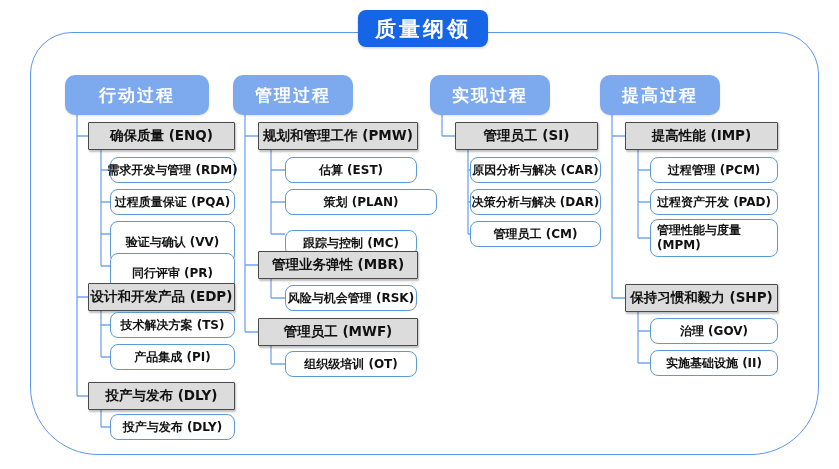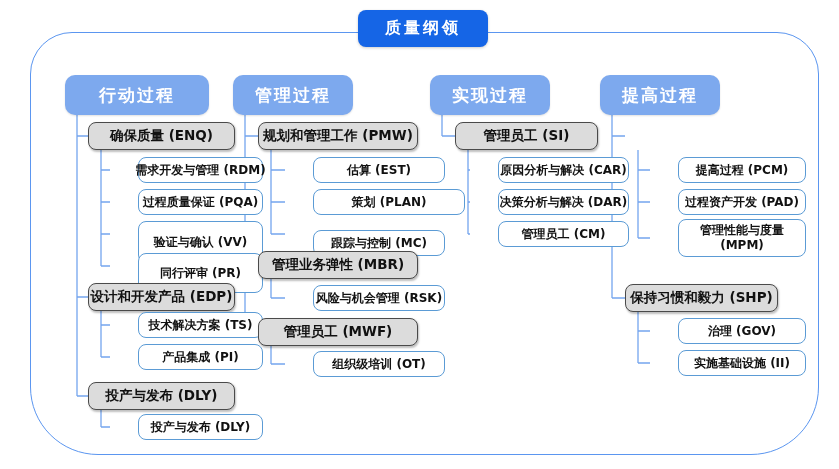--- a/index.html
+++ b/index.html
@@ -5,25 +5,25 @@
   html,body{margin:0;padding:0;background:#fff;}
   body{font-family:"DejaVu Sans","Liberation Sans",sans-serif;}
   .canvas{position:relative;width:839px;height:469px;background:#fff;overflow:hidden;}
   .frame{position:absolute;left:30px;top:32px;width:789px;height:423px;box-sizing:border-box;
          border:1.6px solid #5b96f0;border-radius:42px 42px 68px 68px;z-index:0;}
   .connectors{position:absolute;left:0;top:0;z-index:1;}
   .node{position:absolute;display:flex;align-items:center;justify-content:center;
         font-weight:bold;color:#111;box-sizing:border-box;white-space:nowrap;z-index:2;}
   .hdr{background:#7da9ee;border-radius:10px;color:#fff;font-size:17px;letter-spacing:2px;
        box-shadow:0 1px 2px rgba(0,0,0,0.12);}
-  .gray{background:#dcdcdc;border:1.6px solid #4a4a4a;border-radius:8px;font-size:13.5px;
+  .gray{background:#dcdcdc;border:1.6px solid #4a4a4a;border-radius:1px;font-size:13.5px;
         box-shadow:1px 1.5px 2px rgba(0,0,0,0.25);}
-  .leaf{background:#fff;border:1.4px solid #5b9bd5;border-radius:8px;font-size:12px;margin-left:28px;}
-  .wrap{white-space:normal;text-align:center;line-height:1.25;padding:0 6px;}
-  .title{position:absolute;background:#1565e6;border-radius:8px;color:#fff;font-size:16px;
+  .leaf{background:#fff;border:1.4px solid #5b9bd5;border-radius:8px;font-size:12px;}
+  .wrap{white-space:normal;text-align:left;line-height:1.25;padding:0 6px;}
+  .title{position:absolute;background:#1565e6;border-radius:8px;color:#fff;font-size:21px;
          letter-spacing:3px;z-index:3;display:flex;align-items:center;justify-content:center;
          font-weight:bold;box-shadow:0 1px 3px rgba(0,0,0,0.2);}
 </style>
 </head>
 <body>
 
 <div class="canvas">
 
   <div class="frame"></div>
 
@@ -74,20 +74,21 @@
   <div class="node gray" style="left:258px;top:251px;width:160px;height:28px">管理业务弹性 (MBR)</div>
   <div class="node leaf" style="left:285px;top:285px;width:132px;height:26px">风险与机会管理 (RSK)</div>
   <div class="node gray" style="left:258px;top:318px;width:160px;height:28px">管理员工 (MWF)</div>
   <div class="node leaf" style="left:285px;top:351px;width:132px;height:26px">组织级培训 (OT)</div>
 
   <div class="node gray" style="left:455px;top:122px;width:143px;height:28px">管理员工 (SI)</div>
   <div class="node leaf" style="left:470px;top:157px;width:131px;height:26px">原因分析与解决 (CAR)</div>
   <div class="node leaf" style="left:470px;top:189px;width:131px;height:26px">决策分析与解决 (DAR)</div>
   <div class="node leaf" style="left:470px;top:221px;width:131px;height:26px">管理员工 (CM)</div>
 
-  <div class="node leaf" style="left:650px;top:157px;width:128px;height:26px">提高过程 (PCM)</div>
+  <div class="node gray" style="left:625px;top:122px;width:153px;height:28px">提高性能 (IMP)</div>
+  <div class="node leaf" style="left:650px;top:157px;width:128px;height:26px">过程管理 (PCM)</div>
   <div class="node leaf" style="left:650px;top:189px;width:128px;height:26px">过程资产开发 (PAD)</div>
   <div class="node leaf wrap" style="left:650px;top:219px;width:128px;height:38px">管理性能与度量 (MPM)</div>
   <div class="node gray" style="left:625px;top:284px;width:153px;height:28px">保持习惯和毅力 (SHP)</div>
   <div class="node leaf" style="left:650px;top:318px;width:128px;height:26px">治理 (GOV)</div>
   <div class="node leaf" style="left:650px;top:350px;width:128px;height:26px">实施基础设施 (II)</div>
 
 </div>
 
 </body></html>

